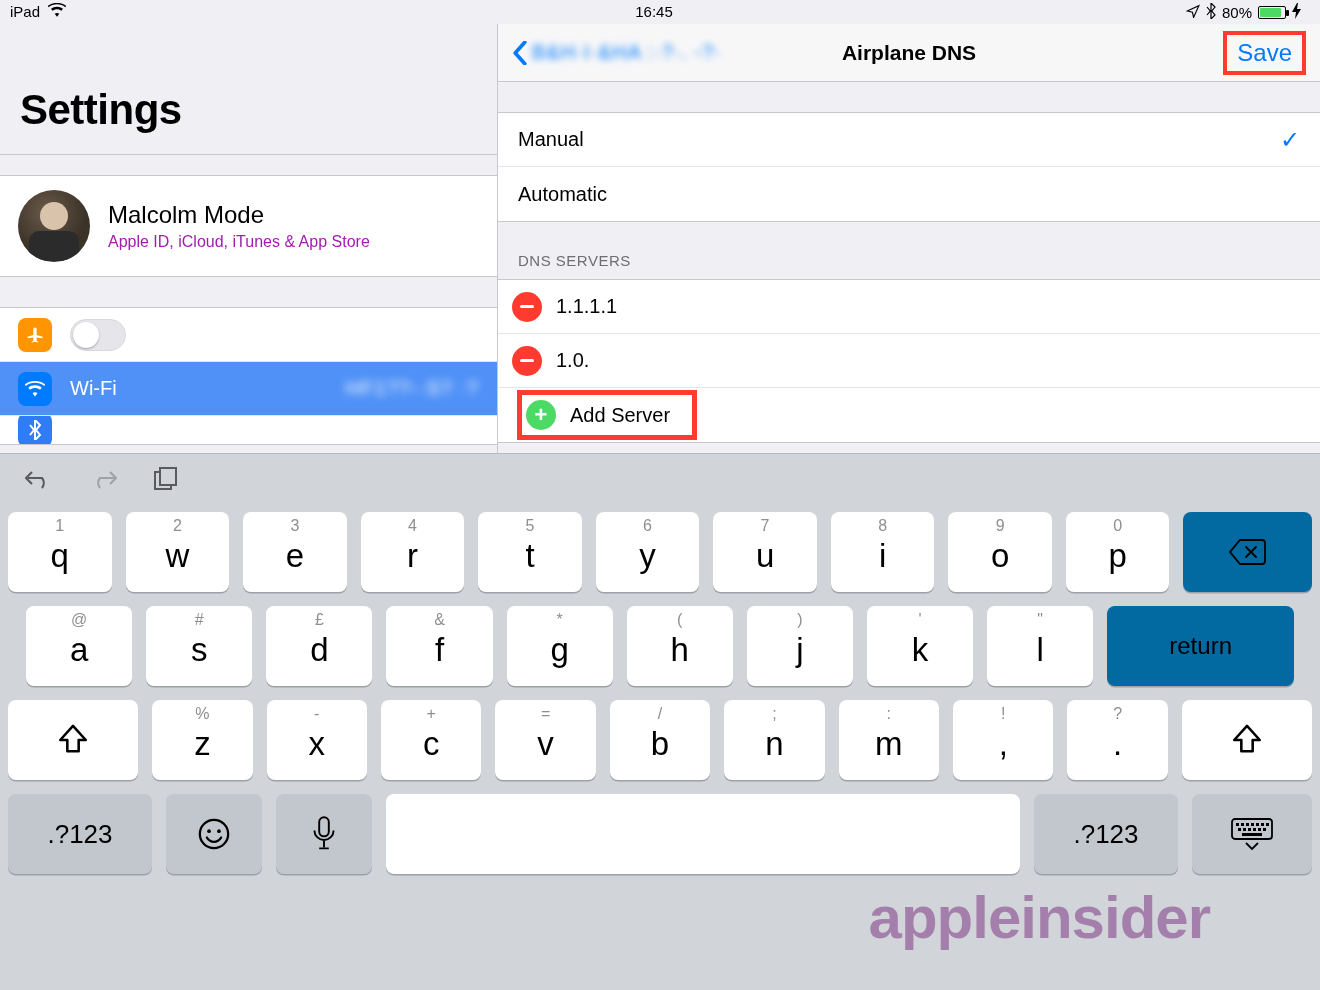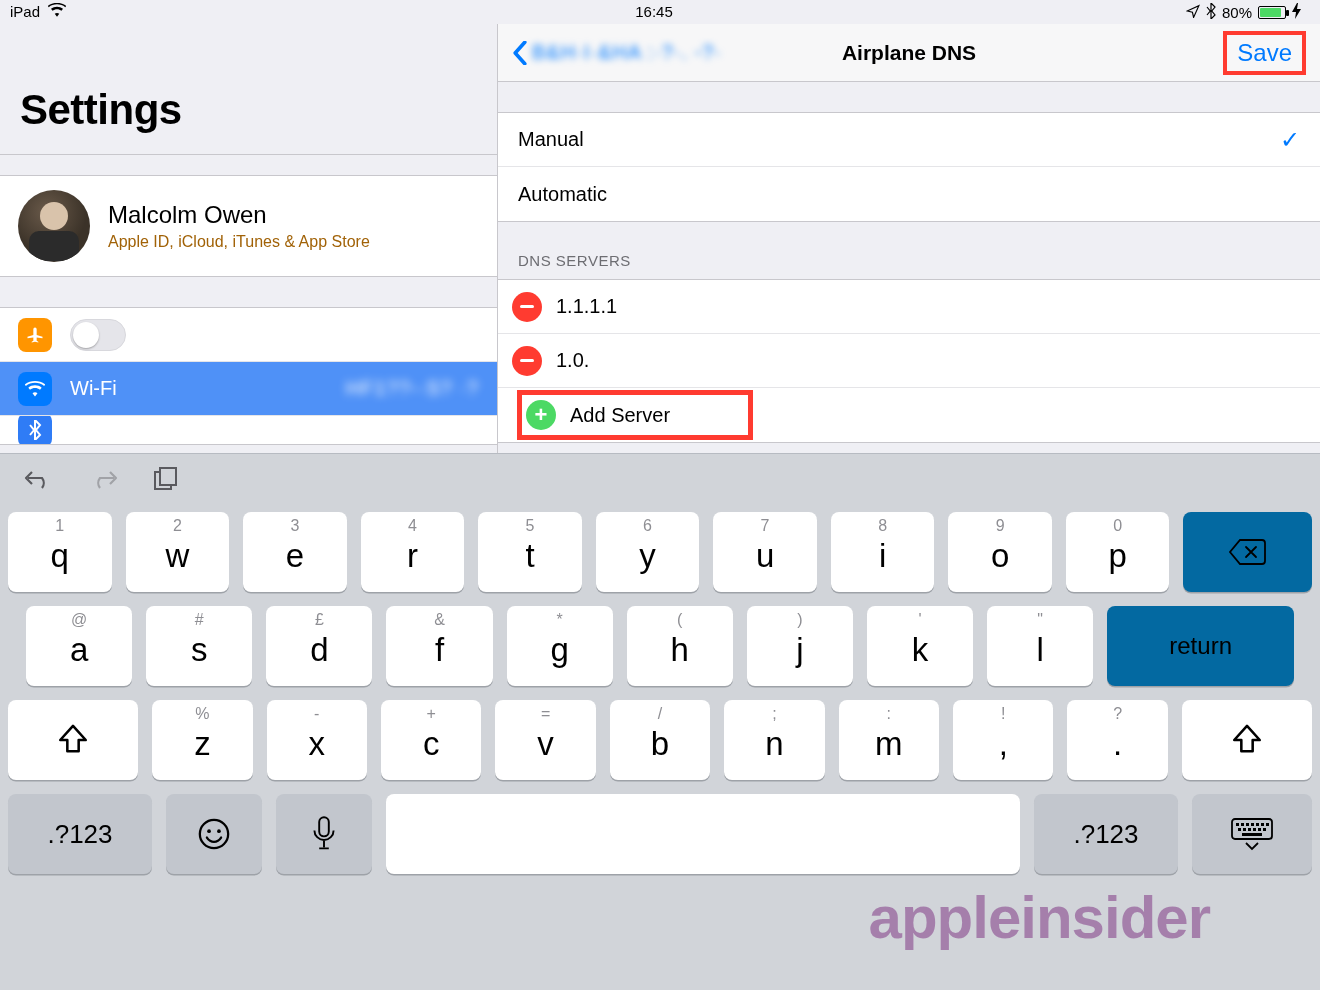--- a/index.html
+++ b/index.html
@@ -21,21 +21,21 @@
   .detail { flex: 1; background: #efeff4; display: flex; flex-direction: column; }
 
   .sb-title { font-size: 42px; font-weight: 800; padding: 62px 20px 20px 20px; letter-spacing: -0.5px; }
   .hr  { height: 1px; background: #c8c7cc; }
 
   .appleid-row { background: #fff; border-top:1px solid #c8c7cc; border-bottom:1px solid #c8c7cc; height: 102px; display:flex; align-items:center; padding: 0 18px; gap: 18px; margin-top: 20px; }
   .avatar { width: 72px; height: 72px; border-radius: 50%; background: radial-gradient(circle at 40% 30%, #6a5a4a 0%, #3b3228 60%); overflow:hidden; position:relative; }
   .avatar .head { position:absolute; left:50%; top:36%; transform:translate(-50%,-50%); width:28px; height:28px; border-radius:50%; background:#d9c3ab; }
   .avatar .body { position:absolute; left:50%; top:78%; transform:translate(-50%,-50%); width:50px; height:30px; border-radius:10px 10px 0 0; background:#2b2b2b; }
   .appleid-text .name { font-size: 24px; font-weight: 400; }
-  .appleid-text .sub  { font-size: 16px; color: #a16207; margin-top: 4px; }
+  .appleid-text .sub  { font-size: 16px; color: #a21caf; margin-top: 4px; }
 
   .side-group { margin-top: 30px; border-top:1px solid #c8c7cc; border-bottom:1px solid #c8c7cc; background:#fff; }
   .side-row { display:flex; align-items:center; gap:18px; height:54px; padding: 0 18px; border-bottom:1px solid #e5e5e8; font-size: 20px; }
   .side-row:last-child { border-bottom: none; }
   .side-row.active { background:#4f91f7; color:#fff; }
   .side-row.active .side-icon svg { fill:#fff; }
   .side-row .grow { flex:1; }
   .side-row .side-value { color: #fff; filter: blur(4px); letter-spacing:1px; }
   .side-icon { width:34px; height:34px; border-radius:8px; display:flex; align-items:center; justify-content:center; }
   .ic-orange { background:#ff9500; }
@@ -62,21 +62,21 @@
 
   .section-header { font-size:15px; color:#6d6d72; padding: 30px 20px 10px; letter-spacing:0.5px; }
 
   .edit-row { display:flex; align-items:center; height:54px; padding:0 14px; gap:14px; border-bottom:1px solid #e5e5e8; font-size:20px; }
   .edit-row:last-child { border-bottom:none; }
   .ctl { width:30px; height:30px; border-radius:50%; display:flex; align-items:center; justify-content:center; color:#fff; font-size:22px; font-weight:700; }
   .ctl.del { background:#ff3b30; }
   .ctl.del::before { content:""; display:block; width:14px; height:3px; background:#fff; border-radius:2px; }
   .ctl.add { background:#4cd964; }
   .ctl.add::before { content:"+"; line-height:1; font-size:22px; }
-  .highlight { border:5px solid #ff3b30; margin:-5px -5px -5px 5px; padding-left: 4px; display:inline-flex; align-items:center; gap:14px; height:50px; width: 236px; }
+  .highlight { border:5px solid #ff3b30; margin:-5px -5px -5px 5px; padding-left: 4px; display:inline-flex; align-items:center; gap:14px; height:50px; width: 180px; }
 
   
   .keyboard { position:absolute; left:0; right:0; bottom:0; height:536px; background:#d1d4d9; box-shadow: 0 -1px 0 #b7bbc2; }
   .kb-toolbar { height:54px; display:flex; align-items:center; gap:34px; padding:0 24px; }
   .kb-toolbar svg { fill:#5a5a5f; }
   .kb-rows { padding: 4px 8px 0; }
   .krow { display:flex; gap:14px; margin-bottom:14px; justify-content:center; }
   .key { background:#fff; border-radius:8px; box-shadow:0 1.5px 0 #9ea2a8; height:80px; display:flex; flex-direction:column; align-items:center; justify-content:flex-start; padding-top:6px; }
   .key .sub { font-size:16px; color:#8e8e93; line-height:1; }
   .key .main { font-size:33px; line-height:1.1; margin-top:4px; }
@@ -136,21 +136,21 @@
     <div class="sidebar">
       <div class="sb-title">Settings</div>
       <div class="hr"></div>
 
       <div class="appleid-row">
         <div class="avatar">
             <span class="head"></span>
             <span class="body"></span>
           </div>
         <div class="appleid-text">
-          <div class="name">Malcolm Owen</div>
+          <div class="name">Malcolm Mode</div>
           <div class="sub">Apple ID, iCloud, iTunes &amp; App Store</div>
         </div>
       </div>
 
       <div class="side-group">
         <div class="side-row">
           <span class="side-icon ic-orange">
               <svg width="20" height="20" viewBox="0 0 24 24" fill="#fff">
                 <path d="M21 14l-7-2V5a2 2 0 10-4 0v7l-7 2v2l7-1v4l-2 1v1l4-1 4 1v-1l-2-1v-4l7 1v-2z"></path>
               </svg>

